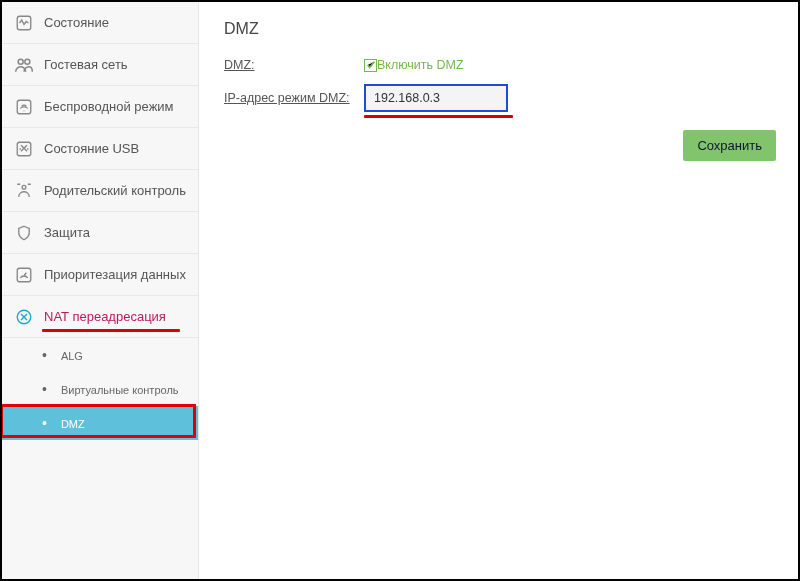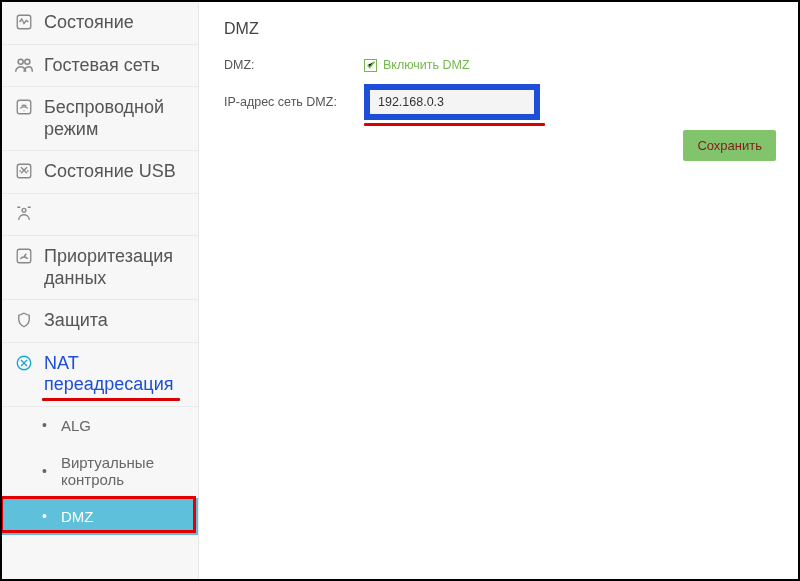--- a/index.html
+++ b/index.html
@@ -1,43 +1,43 @@
 <!DOCTYPE html>
 <html><head>
 <meta charset="utf-8">
 <style>
   * { box-sizing: border-box; margin: 0; padding: 0; }
   html, body { width: 800px; height: 581px; font-family: Arial, Helvetica, sans-serif; }
   .frame { width: 800px; height: 581px; border: 2.5px solid #000; display: flex; overflow: hidden; background: #fff; }
   .sidebar { width: 197px; background: #f7f7f7; border-right: 1px solid #e6e6e6; overflow-y: auto; flex-shrink:0;}
   .menu { list-style: none; }
-  .menu-item { display: flex; padding: 10px 10px 10px 12px; border-bottom: 1px solid #e9e9e9; color: #555; font-size: 18px; cursor: pointer; gap: 10px; background:#f7f7f7; position: relative; min-height:42px;}
-  .menu-item.active { color: #1d4ed8; }
+  .menu-item { display: flex; align-items: center; padding: 10px 10px 10px 12px; border-bottom: 1px solid #e9e9e9; color: #555; font-size: 13px; cursor: pointer; gap: 10px; background:#f7f7f7; position: relative; min-height:42px;}
+  .menu-item.active { color: #be185d; }
   .icon-wrap { width: 20px; height: 20px; display: inline-flex; align-items:center; justify-content:center; flex-shrink:0;}
   .menu-item svg { stroke: #888; fill: none; }
   .menu-item.active svg { stroke: #1aa8d0; }
   .menu-label { line-height: 1.2; }
   .underline-red { position:absolute; bottom: 5px; left: 40px; right:18px; height: 3px; background: #d90000; border-radius:1px;}
   .submenu { list-style: none; }
-  .sub-item { display:flex; align-items:center; padding: 10px 10px 10px 40px; color:#666; font-size: 15px; cursor:pointer; gap:10px; position:relative; min-height:34px;}
+  .sub-item { display:flex; align-items:flex-end; padding: 10px 10px 10px 40px; color:#666; font-size: 11px; cursor:pointer; gap:10px; position:relative; min-height:34px;}
   .sub-item::before { content: "•"; color:#666; font-size: 14px; margin-right: 4px; line-height:1;}
   .sub-item.selected { background: #5ec0db; color: #fff; }
   .sub-item.selected::before { color:#fff; }
   .highlight-box { position:absolute; inset:-2px 2px 2px -2px; border: 3px solid #e40000; pointer-events:none; z-index:3;}
   .content { flex:1; padding: 14px 25px; position: relative; }
   .page-title { font-size: 16px; color:#444; margin-left:0px; margin-bottom: 20px; margin-top: 4px; font-weight: normal;}
   .form-row { display:flex; align-items:center; margin-bottom: 12px; font-size: 12.5px; color:#555;}
-  .form-label { width: 140px; flex-shrink:0; }
-  .checkbox-group { display:flex; align-items:center; gap:6px; color:#73b84c; }
+  .form-label { width: 140px; flex-shrink:0;text-decoration:underline; }
+  .checkbox-group { display:flex; align-items:center; color:#73b84c; }
   .chk { width:13px; height:13px; border:1.4px solid #73b84c; display:inline-flex; align-items:center; justify-content:center; }
   .chk svg { stroke:#73b84c; }
   .input-wrap { position: relative; }
-  .ip-input { width: 176px; padding: 5px 8px; font-size: 12.5px; border:6px solid #1d4ed8; background:#f4f4f4; color:#333; font-family: Arial;}
+  .ip-input { width: 144px; padding: 5px 8px; font-size: 12.5px; border:2px solid #1d4ed8; background:#f4f4f4; color:#333; font-family: Arial;}
   .input-underline { position:absolute; left:0; right:-5px; bottom:-6px; height:3.5px; background:#d90000; border-radius:1px;}
-  .save-btn { position:absolute; top: 128px; right: 22px; background:#82c46b; color:#7f1d1d; border:none; padding: 8px 14px; font-size: 13px; border-radius:2px; cursor:pointer;}
+  .save-btn { position:absolute; top: 128px; right: 22px; background:#82c46b; color:#0f172a; border:none; padding: 8px 14px; font-size: 13px; border-radius:2px; cursor:pointer;}
 </style>
 </head>
 <body>
 
 <div class="frame">
   <nav class="sidebar">
     <ul class="menu">
 
       <li class="menu-item">
         <span class="icon-wrap">
@@ -83,39 +83,40 @@
       </li>
 
       <li class="menu-item">
         <span class="icon-wrap">
           <svg width="18" height="18" viewBox="0 0 24 24" stroke-width="1.8">
               <circle cx="12" cy="7" r="2.5"></circle>
               <path d="M5 20c0-5 4-7 7-7s7 2 7 7"></path>
               <path d="M3 3h4M17 3h4"></path>
             </svg>
         </span>
+        <span class="menu-label">Родительский контроль</span>
+      </li>
+
+      <li class="menu-item">
+        <span class="icon-wrap">
+          <svg width="18" height="18" viewBox="0 0 24 24" stroke-width="1.8">
+              <path d="M12 3l7 3v5c0 5-3 8-7 10-4-2-7-5-7-10V6z"></path>
+            </svg>
+        </span>
+        <span class="menu-label">Защита</span>
       </li>
 
       <li class="menu-item">
         <span class="icon-wrap">
           <svg width="18" height="18" viewBox="0 0 24 24" stroke-width="1.8">
               <rect x="3" y="3" width="18" height="18" rx="3"></rect>
               <path d="M7 16a6 6 0 0 1 10 0M12 13l3-4"></path>
             </svg>
         </span>
         <span class="menu-label">Приоритезация данных</span>
-      </li>
-
-      <li class="menu-item">
-        <span class="icon-wrap">
-          <svg width="18" height="18" viewBox="0 0 24 24" stroke-width="1.8">
-              <path d="M12 3l7 3v5c0 5-3 8-7 10-4-2-7-5-7-10V6z"></path>
-            </svg>
-        </span>
-        <span class="menu-label">Защита</span>
       </li>
 
       <li class="menu-item active">
         <span class="icon-wrap">
           <svg width="18" height="18" viewBox="0 0 24 24" stroke-width="1.8">
               <circle cx="12" cy="12" r="9"></circle>
               <path d="M8 8l8 8M8 16l8-8"></path>
             </svg>
         </span>
         <span class="menu-label">NAT переадресация</span>
@@ -146,21 +147,21 @@
         <span class="chk">
           <svg width="10" height="10" viewBox="0 0 12 12" stroke-width="2">
               <path d="M2 6l2.5 3L10 2"></path>
             </svg>
         </span>
         <span>Включить DMZ</span>
       </label>
     </div>
 
     <div class="form-row">
-      <span class="form-label">IP-адрес сеть DMZ:</span>
+      <span class="form-label">IP-адрес режим DMZ:</span>
       <span class="input-wrap">
         <input class="ip-input" type="text" value="192.168.0.3" style="">
         <span class="input-underline"></span>
       </span>
     </div>
 
     <button class="save-btn">Сохранить</button>
   </main>
 </div>
 

